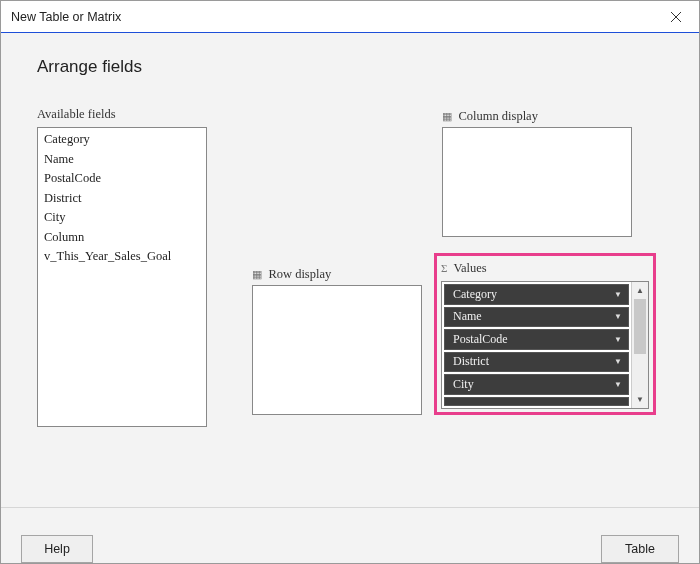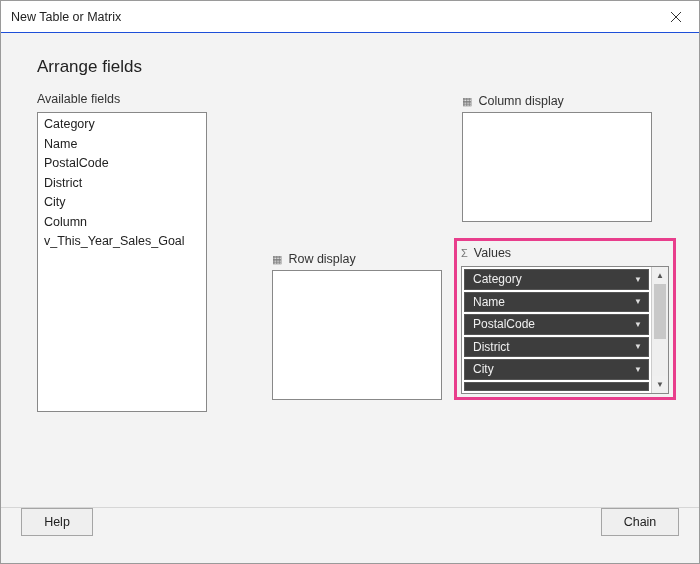--- a/index.html
+++ b/index.html
@@ -42,33 +42,34 @@
   .content {
     flex: 1;
     padding: 24px 36px 14px 36px;
     display: flex;
     flex-direction: column;
     position: relative;
   }
   .page-heading {
     font-size: 17px;
     color: #222;
-    margin-bottom: 13px;
+    margin-bottom: 28px;
     font-weight: 400;
   }
   .description {
     font-size: 12.5px;
     color: #333;
     line-height: 1.5;
     margin-bottom: 16px;
   }
   .layout {
     display: flex;
-    gap: 60px;
+    gap: 40px;
     flex: 1;
+    font-family: Liberation Serif, serif;
   }
   .col-left { width: 175px; }
   .col-right { flex: 1; position: relative; }
   .section-label {
     font-size: 12.5px;
     color: #333;
     display: flex;
     align-items: center;
     gap: 6px;
     height: 18px;
@@ -174,21 +175,21 @@
     top: 0;
     left: 2px;
     right: 2px;
     height: 55px;
     background: #c8c8c8;
   }
   .footer {
     height: 56px;
     border-top: 1px solid #d6d6d6;
     display: flex;
-    align-items: flex-start;
+    align-items: flex-end;
     padding: 0 20px;
     gap: 10px;
   }
   .footer .spacer { flex: 1; }
   .btn {
     min-width: 78px;
     height: 28px;
     border: 1px solid #a5a5a5;
     background: #efefef;
     font-size: 12.5px;
@@ -288,16 +289,16 @@
           </div>
         </div>
 
       </div>
     </div>
   </div>
 
   <div class="footer">
     <button class="btn btn-help">Help</button>
     <div class="spacer"></div>
-    <button class="btn">Chain</button>
+    <button class="btn">Table</button>
   </div>
 
 </div>
 
 </body></html>

